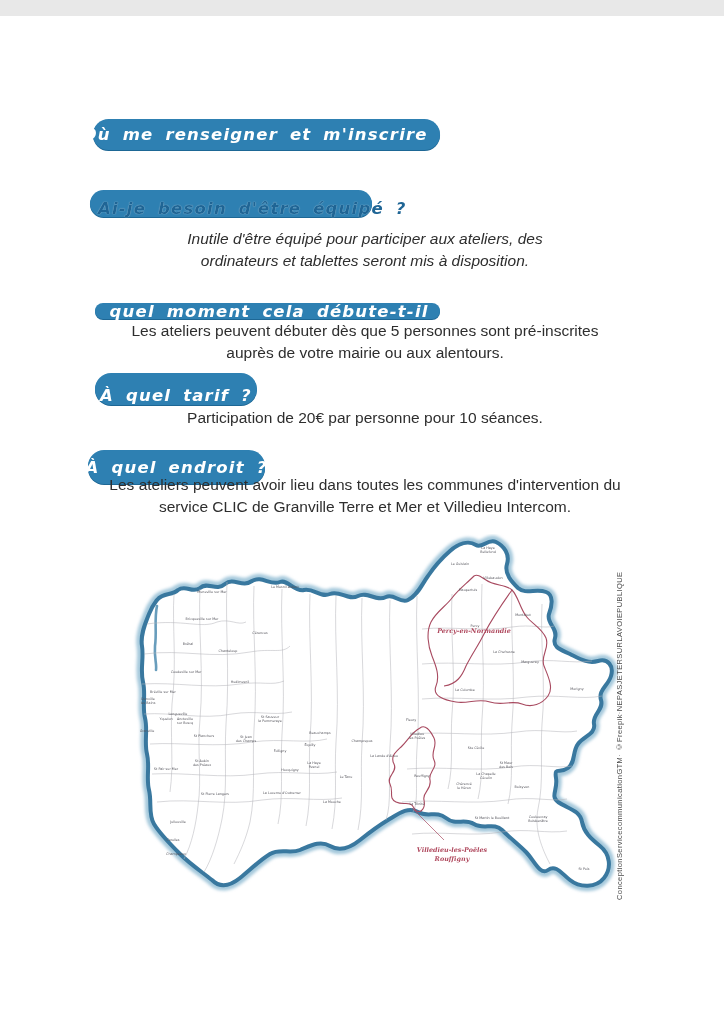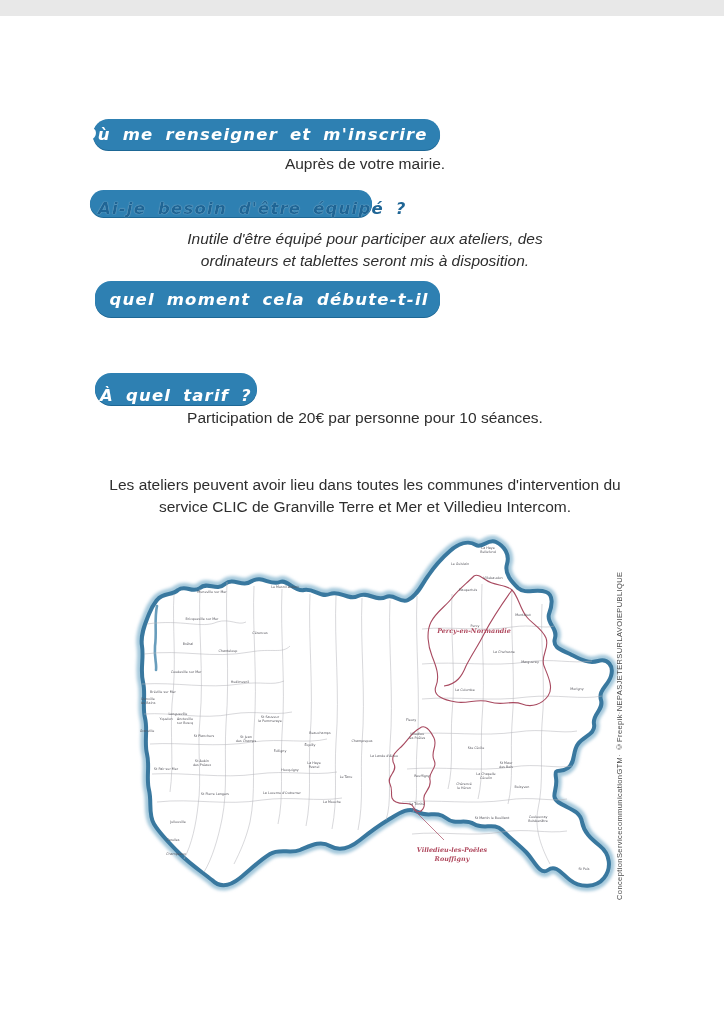--- a/index.html
+++ b/index.html
@@ -24,21 +24,21 @@
     box-shadow:0 1px 0 #1d6795;
     white-space:nowrap;
   }
   .pill-1{left:93px;top:103px;width:347px;height:31px;}
   .pill-2{left:90px;top:174px;width:282px;height:27px;overflow:visible;}
   .pill-2 .q2-text{
     position:absolute;left:8px;top:9px;
     color:#1f6595;
     text-shadow:0 0 1px rgba(255,255,255,.75);
   }
-  .pill-3{left:95px;top:265px;width:345px;height:36px;}
+  .pill-3{left:95px;top:287px;width:345px;height:16px;}
   .pill-4{left:95px;top:357px;width:162px;height:32px;align-items:flex-end;}
   .pill-5{left:88px;top:434px;width:177px;height:34px;}
   
   .answer{
     position:absolute;left:40px;width:650px;
     text-align:center;
     font-size:15.5px;line-height:22px;color:#2e2e2e;
   }
   .answer .inner{display:inline-block;}
   .answer-1{top:137px;}
@@ -66,42 +66,45 @@
   }
 </style>
 </head>
 <body>
 
 <div class="page">
 
   <div class="pill pill-1">
     <span>Où me renseigner et m'inscrire ?</span>
   </div>
-  <div class="answer answer-1">
-    <span class="inner">Auprès de votre mairie.</span>
-  </div>
 
   <div class="pill pill-2">
     <span class="q2-text">Ai-je besoin d'être équipé ?</span>
   </div>
   <div class="answer answer-2">
     <span class="inner">Inutile d'être équipé pour participer aux ateliers, des ordinateurs et tablettes seront mis à disposition.</span>
   </div>
 
   <div class="pill pill-3">
     <span>À quel moment cela débute-t-il ?</span>
   </div>
+  <div class="answer answer-3">
+    <span class="inner">Les ateliers peuvent débuter dès que 5 personnes sont pré-inscrites auprès de votre mairie ou aux alentours.</span>
+  </div>
 
   <div class="pill pill-4">
     <span>À quel tarif ?</span>
   </div>
   <div class="answer answer-4">
     <span class="inner">Participation de 20€ par personne pour 10 séances.</span>
   </div>
 
+  <div class="pill pill-5">
+    <span>À quel endroit ?</span>
+  </div>
   <div class="answer answer-5">
     <span class="inner">Les ateliers peuvent avoir lieu dans toutes les communes d'intervention du service CLIC de Granville Terre et Mer et Villedieu Intercom.</span>
   </div>
 
   <div class="map-wrap">
     <svg viewBox="0 0 500 370" width="500" height="370" xmlns="http://www.w3.org/2000/svg">
       <defs>
         <filter id="wc" x="-20%" y="-20%" width="140%" height="140%">
           <feGaussianBlur stdDeviation="1.7"></feGaussianBlur>
         </filter>

